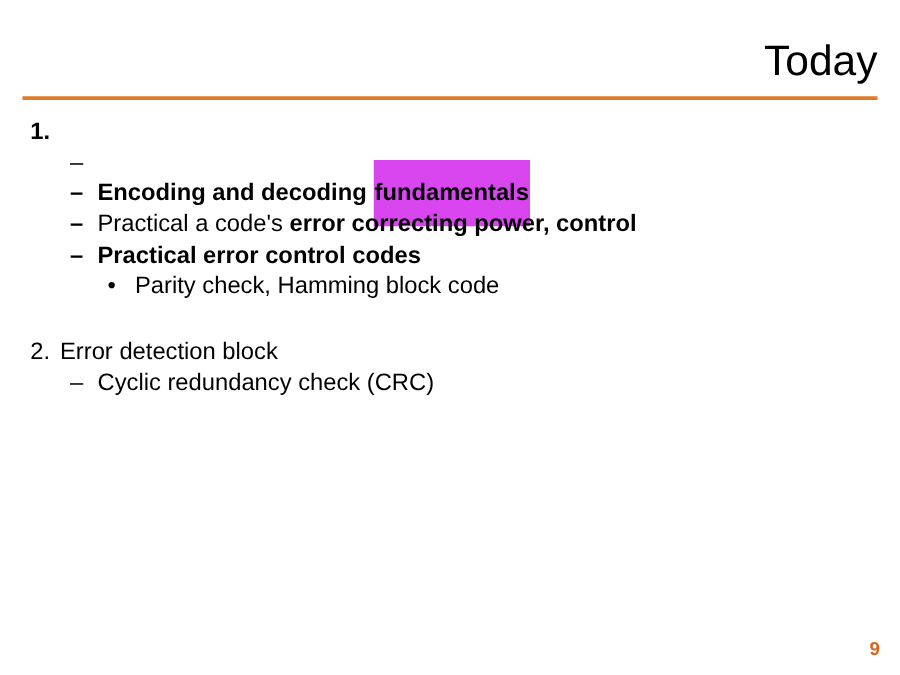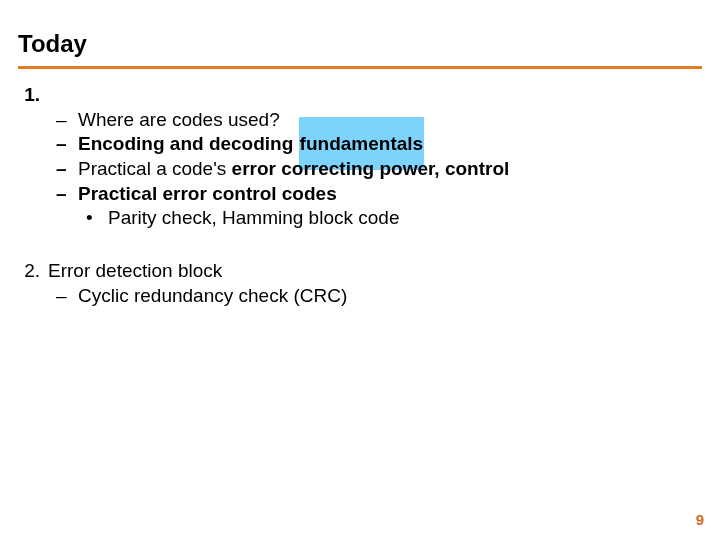--- a/index.html
+++ b/index.html
@@ -1,48 +1,47 @@
 <!DOCTYPE html>
 <html><head>
 <meta charset="utf-8">
 <style>
   * { margin: 0; padding: 0; box-sizing: border-box; }
   html, body { width: 720px; height: 540px; background: #fff; font-family: Arial, Helvetica, sans-serif; color: #000; }
   .slide { width: 720px; height: 540px; position: relative; padding: 30px 18px 0 18px; }
-  .title { font-size: 24px; font-weight: bold; text-align: left; padding-bottom: 6px; }
+  .title { font-size: 34px; font-weight: normal; text-align: right; padding-bottom: 6px; }
   .rule { border: none; border-top: 3px solid #e07b28; margin: 2px 0 14px 0; }
   .content { font-size: 19px; line-height: 1.3; }
   .item-num { display: flex; }
   .num { width: 30px; flex: 0 0 30px; text-align: right; padding-right: 8px; }
   .sub { display: flex; padding-left: 38px; }
   .dash { width: 22px; flex: 0 0 22px; }
   .subsub { display: flex; padding-left: 68px; }
   .dotw { width: 22px; flex: 0 0 22px; }
   .bold { font-weight: bold; }
-  .hl { background: #7dd3fc; padding: 16px 1px; }
+  .hl { background: #d946ef; padding: 16px 1px; }
   .section2 { margin-top: 28px; }
   .pagenum { position: absolute; right: 16px; bottom: 12px; color: #d6641e; font-weight: bold; font-size: 15px; }
 </style>
 </head>
 <body>
 
 <div class="slide">
 
   <div class="title">Today</div>
   <hr class="rule">
 
   <div class="content">
 
     <div class="item-num">
       <span class="num bold">1.</span>
     </div>
 
     <div class="sub">
       <span class="dash">–</span>
-      <span>Where are codes used?</span>
     </div>
 
     <div class="sub bold">
       <span class="dash">–</span>
       <span>
         <span>Encoding and decoding </span><span class="hl">fundamentals</span>
       </span>
     </div>
 
     <div class="sub">

